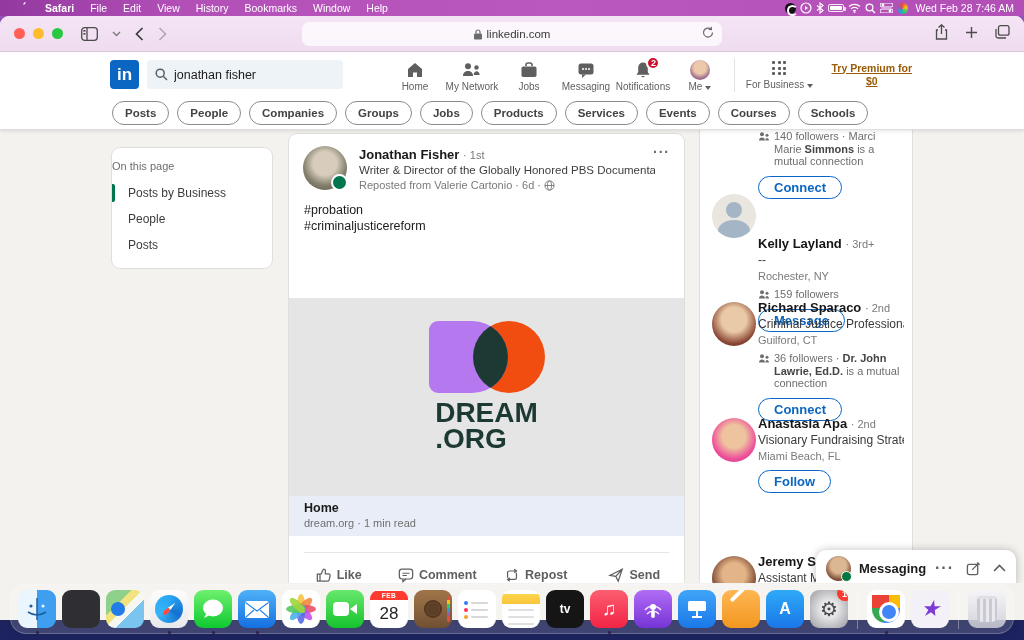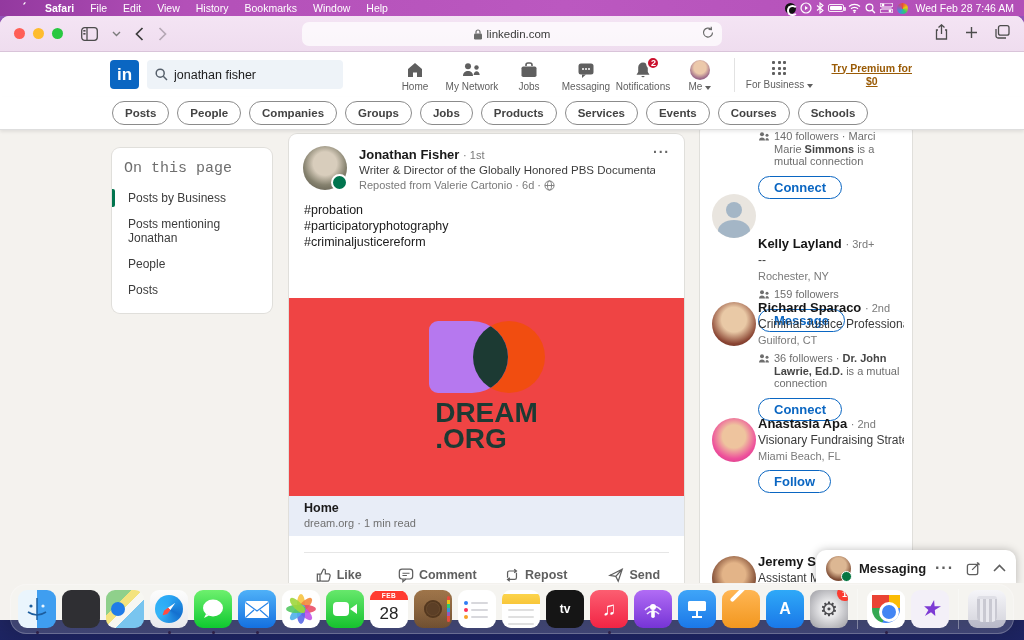--- a/index.html
+++ b/index.html
@@ -52,21 +52,21 @@
   .grid9 i{width:3px;height:3px;background:#5f5f5f;border-radius:1px;}
   .premium{margin:0 0 0 14px;margin-right:112px;text-align:center;font-size:10.5px;line-height:13px;color:#9a5b06;text-decoration:underline;font-weight:600;white-space:nowrap;}
   
   .filterbar{height:33px;background:#fff;display:flex;align-items:center;gap:8px;padding-left:112px;border-bottom:1px solid #dedede;box-shadow:0 2px 3px rgba(0,0,0,.08);position:relative;z-index:5;}
   .pill{height:24px;border:1px solid #8b8b8b;border-radius:14px;padding:0 12px;font-size:11.5px;font-weight:600;color:#434343;display:flex;align-items:center;background:#fff;white-space:nowrap;}
   
   .content{position:relative;height:453px;background:#f4f2ee;overflow:hidden;}
   .card{background:#fff;border-radius:8px;box-shadow:0 0 0 1px rgba(0,0,0,.08);}
   
   .leftcard{position:absolute;left:112px;top:18px;width:160px;padding:10px 0 10px;}
-  .otp-title{font-size:15px;color:#6e6e6e;padding:2px 12px 8px;font-family:Liberation Mono, monospace;}
+  .otp-title{font-size:11px;color:#6e6e6e;padding:2px 0 8px;}
   .otp-item{font-size:12px;color:#3c3c3c;padding:6px 16px;position:relative;}
   .otp-item.active{font-weight:400;}
   .otp-item.active::before{content:"";position:absolute;left:0;top:4px;bottom:4px;width:3px;background:#01754f;border-radius:0 2px 2px 0;}
   
   .maincard{position:absolute;left:289px;top:4px;width:395px;height:460px;overflow:hidden;}
   .post-av{position:absolute;left:14px;top:12px;width:44px;height:44px;border-radius:50%;background:radial-gradient(circle at 50% 40%,#d8cdbc 0 34%,#86826f 62%,#4f4c42 100%);}
   .post-av::after{content:"";position:absolute;right:-1px;bottom:-1px;width:13px;height:13px;border-radius:50%;background:#01754f;border:2px solid #fff;}
   .post-name{position:absolute;left:70px;top:13px;font-size:13px;color:#191919;}
   .post-name b{font-weight:700;}
   .post-deg{font-size:11px;color:#7a7a7a;font-weight:400;}
@@ -363,44 +363,42 @@
     <span class="pill">Events</span>
     <span class="pill">Courses</span>
     <span class="pill">Schools</span>
   </div>
 
   <div class="content">
 
     <div class="card leftcard">
       <div class="otp-title">On this page</div>
       <div class="otp-item active">Posts by Business</div>
-      <div class="otp-item">Posts mentioning Jonathan</div>
       <div class="otp-item">People</div>
       <div class="otp-item">Posts</div>
     </div>
 
     <div class="card maincard">
       <div class="post-av"></div>
       <div class="post-name"><b>Jonathan Fisher</b> <span class="post-deg">· 1st</span></div>
       <div class="post-headline">Writer &amp; Director of the Globally Honored PBS Documentary...</div>
       <div class="post-repost">
         <span>Reposted from Valerie Cartonio · 6d ·</span>
         <svg width="11" height="11" viewBox="0 0 12 12">
             <circle cx="6" cy="6" r="5" fill="none" stroke="#7a7a7a" stroke-width="1"></circle>
             <ellipse cx="6" cy="6" rx="2.2" ry="5" fill="none" stroke="#7a7a7a" stroke-width="1"></ellipse>
             <path d="M1 6 h10" stroke="#7a7a7a" stroke-width="1"></path>
           </svg>
       </div>
       <div class="post-menu">···</div>
       <div class="post-body">
         <div>#probation</div>
-        <div>#participatoryphotography</div>
         <div>#criminaljusticereform</div>
       </div>
-      <div class="post-img" style="background:#ef4444;">
+      <div class="post-img" style="background:#e5e5e5;">
         <svg width="118" height="74" viewBox="0 0 118 74" style="margin-top:22px">
           <defs>
               <clipPath id="dclip">
                 <path d="M10,1 H44 A36,36 0 0 1 44,73 H10 A9,9 0 0 1 1,64 V10 A9,9 0 0 1 10,1 Z"></path>
               </clipPath>
             </defs>
           <circle cx="81" cy="37" r="36" fill="#f14d10"></circle>
           <path d="M10,1 H44 A36,36 0 0 1 44,73 H10 A9,9 0 0 1 1,64 V10 A9,9 0 0 1 10,1 Z" fill="#b678ef"></path>
           <circle cx="81" cy="37" r="36" fill="#1c3a33" clip-path="url(#dclip)"></circle>
         </svg>

